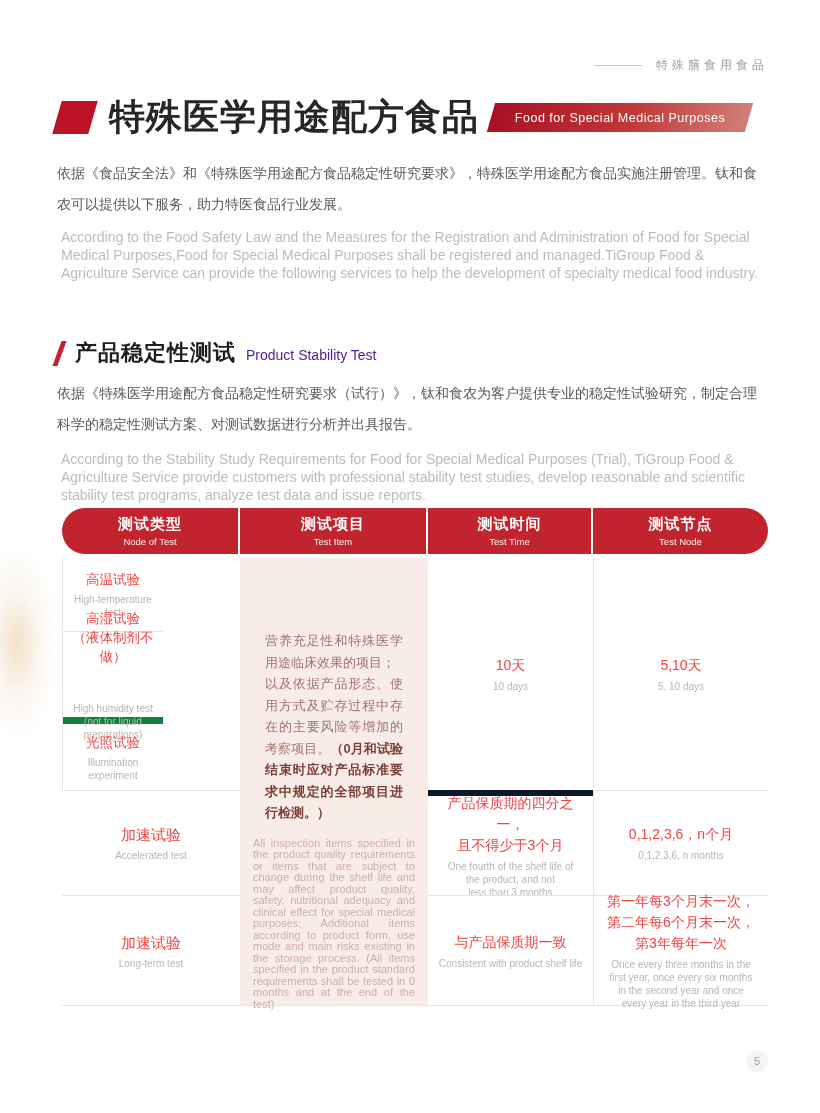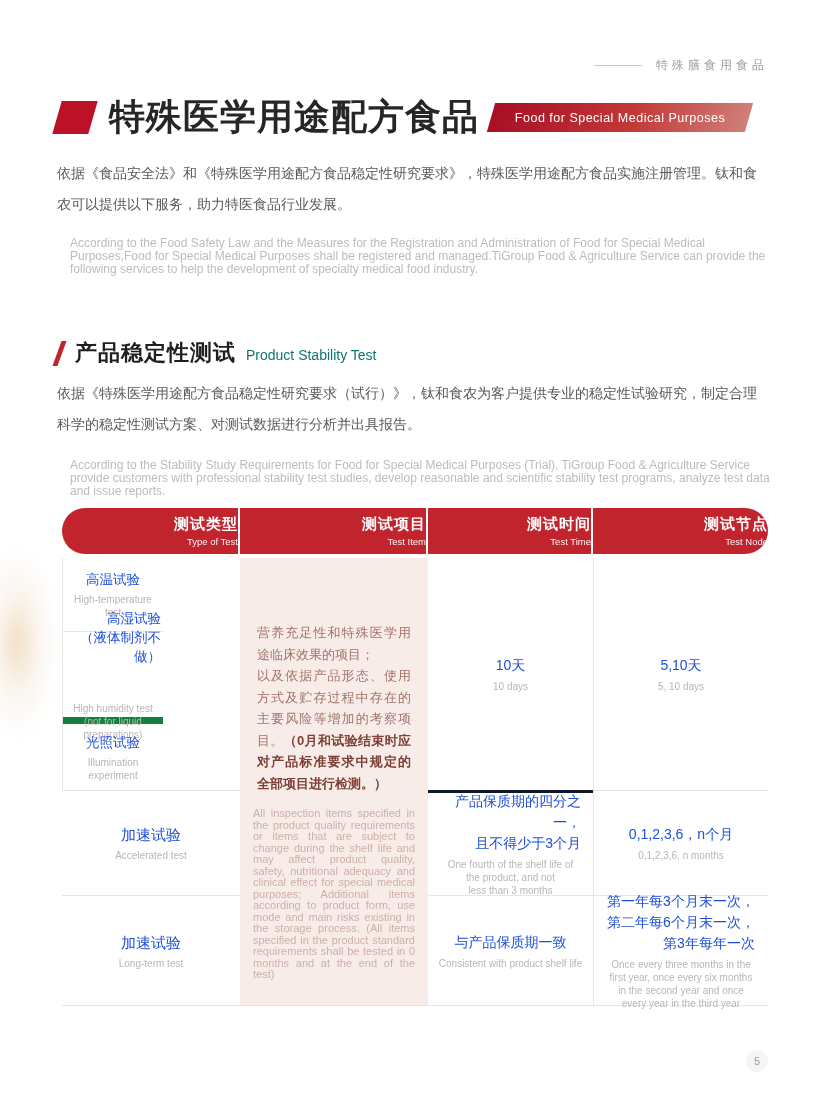--- a/index.html
+++ b/index.html
@@ -19,69 +19,69 @@
 
   
   .title-row{position:absolute;left:57px;top:99px;display:flex;align-items:center;}
   .title-mark{width:36px;height:33px;background:#bc1228;transform:skewX(-16deg);margin-right:16px;}
   .title-zh{margin:0;font-size:36px;font-weight:700;color:#262626;letter-spacing:1px;line-height:36px;}
   .title-ribbon{margin-left:12px;height:29px;padding:0 24px;display:flex;align-items:center;
     transform:skewX(-16deg);background:linear-gradient(90deg,#a80f25,#c23837 55%,#cf8079);}
   .title-ribbon span{transform:skewX(16deg);color:#fff;font-size:12.5px;letter-spacing:0.5px;}
 
   .para-zh{position:absolute;left:57px;width:708px;margin:0;font-size:14px;line-height:31px;color:#595959;}
-  .para-en{position:absolute;left:57px;width:708px;margin:13px;font-size:12px;line-height:13px;color:#bcbcbc;}
+  .para-en{position:absolute;left:57px;width:708px;margin:4px;font-size:14px;line-height:18px;color:#bcbcbc;}
   .intro-zh{top:158px;}
   .intro-en{top:224px;}
 
   
   .section-head{position:absolute;left:57px;top:338px;display:flex;align-items:baseline;}
   .section-slash{align-self:center;width:5px;height:25px;background:#c2242e;transform:skewX(-20deg);margin-right:13px;}
   .section-title-zh{margin:0;font-size:22px;font-weight:700;color:#1f1f1f;letter-spacing:1px;}
-  .section-title-en{margin-left:10px;font-size:14px;color:#0f766e;}
+  .section-title-en{margin-left:10px;font-size:14px;color:#4c1d95;}
   .sec-zh{top:378px;}
   .sec-en{top:446px;}
 
   
   .stability-table{position:absolute;left:62px;top:508px;width:706px;}
   .thead{display:grid;grid-template-columns:178px 188px 165px 175px;height:46px;background:#c2242e;
     border-radius:23px;overflow:hidden;margin-bottom:4px;}
-  .th{display:flex;flex-direction:column;align-items:flex-end;justify-content:center;border-right:2px solid #ffffff;box-sizing:border-box;}
+  .th{display:flex;flex-direction:column;align-items:center;justify-content:center;border-right:2px solid #ffffff;box-sizing:border-box;}
   .th:last-child{border-right:none;}
   .th-zh{font-size:15px;font-weight:700;color:#ffffff;letter-spacing:1px;}
   .th-en{font-size:9.5px;color:#ffffff;margin-top:2px;opacity:.95;}
 
   .tbody{display:grid;grid-template-columns:178px 188px 165px 175px;grid-template-rows:232px 105px 110px;
     border-bottom:1px solid #e8e4e1;}
   .cell{display:flex;flex-direction:column;align-items:center;justify-content:center;text-align:center;box-sizing:border-box;}
-  .zh-label{font-size:15px;color:#1d4ed8;line-height:21px;text-align:right;}
+  .zh-label{font-size:15px;color:#ef4444;line-height:21px;}
   .en-label{font-size:10px;color:#bab6b3;line-height:13px;margin-top:4px;}
 
   .c1-influence{grid-column:1;grid-row:1;display:flex;box-sizing:border-box;}
   .inf-label{width:77px;display:flex;flex-direction:column;align-items:center;justify-content:center;text-align:center;}
   .subtests{width:101px;border-left:1px solid #e8e4e1;display:flex;flex-direction:column;box-sizing:border-box;}
   .sub{display:flex;flex-direction:column;align-items:center;justify-content:center;text-align:center;box-sizing:border-box;padding:0 2px;}
   .sub .zh-label{font-size:13.5px;line-height:19px;}
   .sub-1{height:74px;border-bottom:1px solid #e8e4e1;}
   .sub-2{height:92px;border-bottom:7px solid #15803d;gap:32px;}
   .sub-3{height:66px;}
 
   .c1-acc{grid-column:1;grid-row:2;border-top:1px solid #e8e4e1;}
   .c1-long{grid-column:1;grid-row:3;border-top:1px solid #e8e4e1;}
   .c3-r1{grid-column:3;grid-row:1;}
-  .c3-r2{grid-column:3;grid-row:2;border-top:3px solid #0f172a;padding:0 12px;}
+  .c3-r2{grid-column:3;grid-row:2;border-top:6px solid #0f172a;padding:0 12px;}
   .c3-r3{grid-column:3;grid-row:3;border-top:1px solid #e8e4e1;}
   .c4-r1{grid-column:4;grid-row:1;border-left:1px solid #e8e4e1;}
   .c4-r2{grid-column:4;grid-row:2;border-left:1px solid #e8e4e1;border-top:1px solid #e8e4e1;}
   .c4-r3{grid-column:4;grid-row:3;border-left:1px solid #e8e4e1;border-top:1px solid #e8e4e1;padding:0 4px;}
   .c3-r1 .zh-label,.c4-r1 .zh-label,.c3-r2 .zh-label,.c4-r2 .zh-label,
   .c3-r3 .zh-label,.c4-r3 .zh-label{font-size:14px;}
 
   .pink-col{grid-column:2;grid-row:1/4;background:#f8ece8;padding:60px 13px 0 13px;box-sizing:border-box;}
-  .pink-zh{margin:4px;font-size:13px;line-height:21.5px;color:#a2746b;text-align:justify;}
+  .pink-zh{margin:12px;font-size:13px;line-height:21.5px;color:#a2746b;text-align:justify;}
   .pink-zh .bold{font-weight:700;color:#7c4036;}
   .pink-en{margin:14px 0 0 0;font-size:11px;line-height:11.5px;color:#cdb0a8;text-align:justify;}
 
   
   .page-number{position:absolute;top:1050px;right:52px;width:22px;height:22px;border-radius:50%;
     background:#f6f5f4;display:flex;align-items:center;justify-content:center;
     font-size:11px;color:#9a9a9a;}
 </style>
 </head>
 <body>
@@ -113,21 +113,21 @@
   </div>
 
   <p class="para-zh sec-zh" data-bind="section.desc_zh">依据《特殊医学用途配方食品稳定性研究要求（试行）》，钛和食农为客户提供专业的稳定性试验研究，制定合理　科学的稳定性测试方案、对测试数据进行分析并出具报告。</p>
   <p class="para-en sec-en" data-bind="section.desc_en">According to the Stability Study Requirements for Food for Special Medical Purposes (Trial), TiGroup Food &amp; Agriculture Service provide customers with professional stability test studies, develop reasonable and scientific stability test programs, analyze test data and issue reports.</p>
 
   <div class="stability-table">
 
     <div class="thead">
       <div class="th">
         <span class="th-zh" data-bind="table.headers.0.zh">测试类型</span>
-        <span class="th-en" data-bind="table.headers.0.en">Type of Test</span>
+        <span class="th-en" data-bind="table.headers.0.en">Node of Test</span>
       </div>
       <div class="th">
         <span class="th-zh" data-bind="table.headers.1.zh">测试项目</span>
         <span class="th-en" data-bind="table.headers.1.en">Test Item</span>
       </div>
       <div class="th">
         <span class="th-zh" data-bind="table.headers.2.zh">测试时间</span>
         <span class="th-en" data-bind="table.headers.2.en">Test Time</span>
       </div>
       <div class="th">

